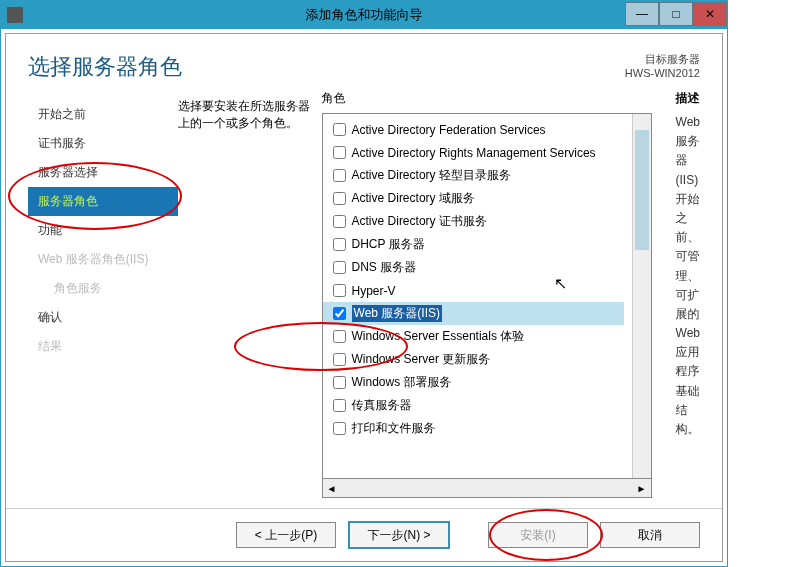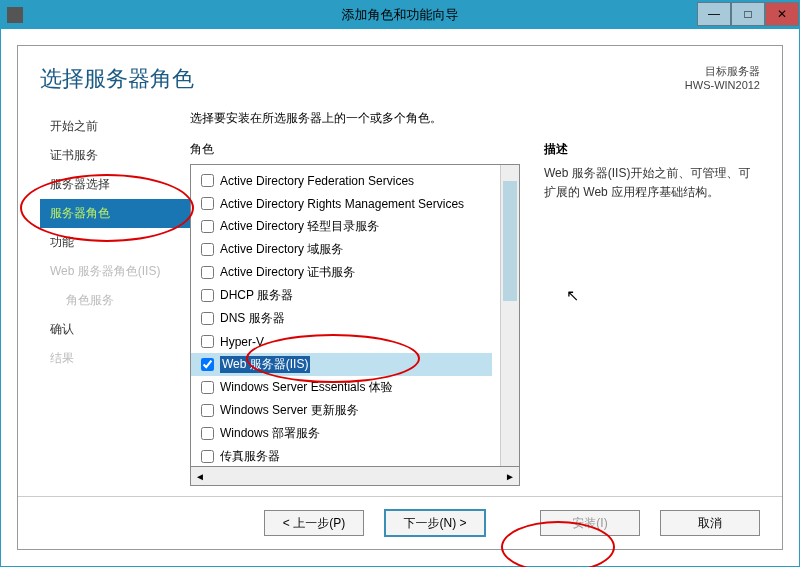--- a/index.html
+++ b/index.html
@@ -1,34 +1,34 @@
 <!DOCTYPE html>
 <html><head>
 <meta charset="utf-8">
 <style>
   html,body{margin:0;padding:0;font-family:"Microsoft YaHei","Segoe UI",sans-serif;font-size:12px;background:#fff}
-  .window{width:800px;height:567px;border:1px solid #2b9cc3;box-sizing:border-box;display:flex;flex-direction:column;background:#fff;position:relative}
+  .window{width:728px;height:567px;border:1px solid #2b9cc3;box-sizing:border-box;display:flex;flex-direction:column;background:#fff;position:relative}
   .titlebar{height:28px;background:#2b9cc3;display:flex;align-items:center;color:#000;position:relative}
   .titlebar .icon{width:16px;height:16px;margin:0 6px;background:#555}
   .titlebar .title{position:absolute;left:50%;transform:translateX(-50%);font-size:13px}
   .winbtns{margin-left:auto;display:flex}
   .winbtn{width:32px;height:22px;margin-top:-3px;border:1px solid #5b7a8a;background:#a7c9da;display:flex;align-items:center;justify-content:center;font-size:12px}
   .winbtn.close{background:#c95050;color:#000}
-  .inner{flex:1;display:flex;flex-direction:column;border:1px solid #999;margin:16px;box-sizing:border-box;position:relative}
+  .inner{flex:1;display:flex;flex-direction:column;border:1px solid #999;margin:4px;box-sizing:border-box;position:relative}
   .header-row{display:flex;align-items:flex-start;padding:18px 22px 8px 22px}
   .wizard-title{font-size:22px;color:#1b5a84}
   .target-box{margin-left:auto;text-align:right;font-size:11px;color:#444}
   .body{flex:1;display:flex;padding:0 22px 10px 22px;overflow:hidden}
   .nav{width:150px;padding-top:10px;position:relative}
   .nav-item{padding:6px 10px;font-size:12px;color:#666;white-space:nowrap;cursor:pointer}
   .nav-item.done{color:#333}
   .nav-item.active{background:#1976b3;color:#bef264}
   .nav-item.disabled{color:#bbb}
   .nav-item.sub{padding-left:26px}
-  .main{flex:1;display:flex;flex-direction:column;min-width:0}
+  .main{flex:1;display:flex;flex-direction:row;min-width:0}
   .instruction{padding:8px 0 14px 0;font-size:12px}
   .main-cols{flex:1;display:flex;min-height:0}
   .roles-col{width:330px;display:flex;flex-direction:column}
   .roles-col .col-title{font-weight:normal;padding-bottom:6px}
   .roles-box{flex:1;border:1px solid #888;background:#fff;display:flex;min-height:0}
   .roles-scroll{flex:1;overflow:hidden;position:relative}
   .roles-inner{position:absolute;top:0;left:0;right:8px;padding:4px 0}
   .role-row{display:flex;align-items:center;padding:2px 6px;font-size:12px;white-space:nowrap}
   .role-row input{margin-right:6px}
   .role-row.selected{background:#bfe0ee}
@@ -36,21 +36,21 @@
   .vscroll{width:18px;background:#eee;border-left:1px solid #ccc;display:flex;flex-direction:column}
   .vscroll .thumb{flex:0 0 120px;background:#b8d6e2;margin:16px 2px 0 2px}
   .vscroll .spacer{flex:1}
   .hscroll{height:18px;border:1px solid #888;border-top:none;display:flex;align-items:center;background:#eee}
   .hscroll .arrow{width:18px;text-align:center;font-size:10px}
   .hscroll .track{flex:1;position:relative}
   .hscroll .hthumb{position:absolute;left:40%;width:30px;top:2px;bottom:2px;background:#b8d6e2}
   .desc-col{flex:1;padding-left:24px}
   .desc-col .col-title{font-weight:bold;padding-bottom:6px}
   .desc-text{font-size:12px;line-height:1.6;color:#333}
-  .footer{height:52px;border-top:1px solid #ccc;display:flex;align-items:center;justify-content:flex-end;padding:0 22px;gap:20px;position:relative}
+  .footer{height:52px;border-top:1px solid #ccc;display:flex;align-items:center;justify-content:flex-end;padding:0 22px;gap:12px;position:relative}
   .btn{min-width:82px;height:24px;border:1px solid #888;background:#f4f4f4;display:flex;align-items:center;justify-content:center;font-size:12px;padding:0 8px}
   .btn.disabled{color:#999}
   .btn.primary{border:2px solid #3a8fb7}
   
   .ellipse{position:absolute;border:2px solid #d00;border-radius:50%;pointer-events:none}
   .cursor{position:absolute;font-size:16px;color:#000;pointer-events:none}
 </style>
 </head>
 <body>
 

